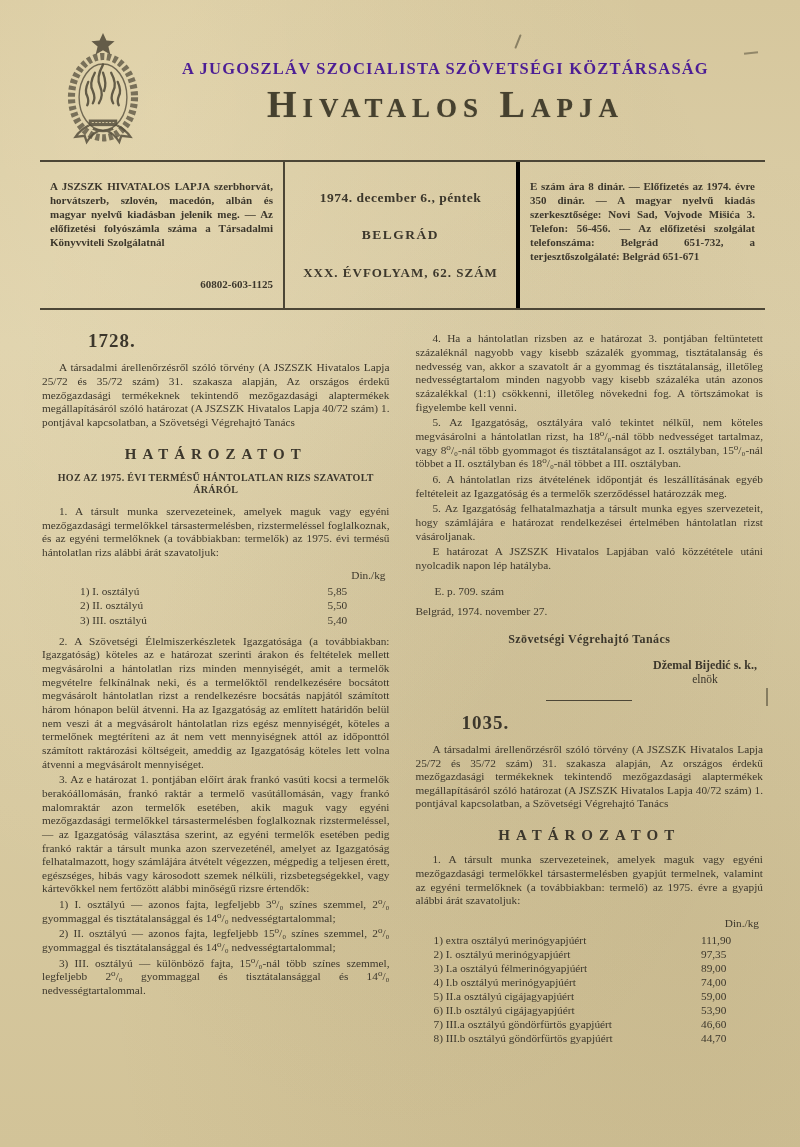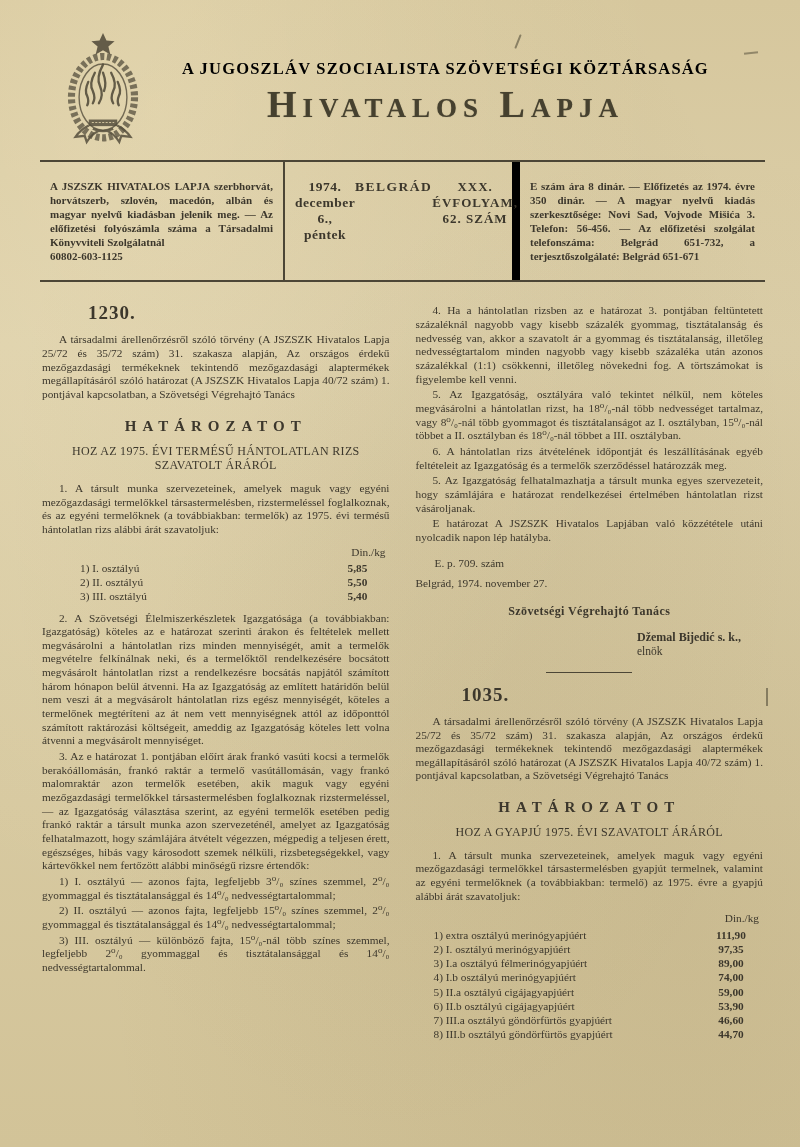--- a/index.html
+++ b/index.html
@@ -15,53 +15,53 @@
     color:#3c372c;
     overflow:hidden;
     position:relative;
   }
   .page{position:absolute;inset:0;padding:30px 35px 0 40px;box-sizing:border-box;}
 
   
   .masthead{display:flex;align-items:center;margin-bottom:8px;}
   .emblem-wrap{flex:0 0 auto;width:112px;margin-left:10px;}
   .masthead-text{flex:1;text-align:center;padding-right:36px;}
-  .country-line{font-size:16.5px;font-weight:bold;letter-spacing:1.2px;color:#000000;}
+  .country-line{font-size:16.5px;font-weight:bold;letter-spacing:1.2px;color:#4c1d95;}
   .gazette-title{font-size:38px;font-weight:bold;font-variant:small-caps;letter-spacing:6px;line-height:1;margin-top:6px;color:#46412f;text-shadow:0 0 1px rgba(70,65,47,.4);}
 
   
   .infobar{display:flex;border-top:2px solid #4c4636;border-bottom:2px solid #4c4636;align-items:stretch;}
   .infobar .cell{box-sizing:border-box;padding:17px 10px;}
   .info-left{width:245px;border-right:2px solid #4c4636;font-size:11px;font-weight:bold;text-align:justify;line-height:1.28;}
-  .info-left .account{text-align:left;}
-  .info-center{width:235px;border-right:8px solid #000000;text-align:center;font-weight:bold;display:flex;flex-direction:row;justify-content:space-around;padding:10px 8px;}
+  .info-left .account{text-align:right;margin-top:28px;}
+  .info-center{width:235px;border-right:4px solid #000000;text-align:center;font-weight:bold;display:flex;flex-direction:column;justify-content:space-around;padding:10px 8px;}
   .info-center .date{font-size:13.5px;letter-spacing:.5px;}
   .info-center .city{font-size:13.5px;letter-spacing:1.5px;}
   .info-center .issue{font-size:13px;letter-spacing:1px;}
   .info-right{flex:1;font-size:11px;font-weight:bold;text-align:justify;line-height:1.28;}
 
   
   .columns{display:flex;gap:22px;margin-top:20px;}
   .col{flex:1;font-size:11.3px;line-height:1.21;text-align:justify;}
   .col p{margin:2px;text-indent:1.5em;}
   .art-num{font-size:19px;font-weight:bold;letter-spacing:1px;margin:0 0 8px 48px;}
   .art-num.second{margin-top:4px;}
   .decree-word{text-align:center;font-weight:bold;font-size:15px;letter-spacing:6px;margin:15px 0 9px;}
-  .decree-subject{text-align:center;font-weight:normal;font-size:12px;letter-spacing:.3px;margin:0 0 9px;}
+  .decree-subject{text-align:center;font-weight:bold;font-size:10px;letter-spacing:.3px;margin:0 0 9px;}
   .price-unit{text-align:right;margin:9px 6px 2px 0;}
   .price-table{margin:0 0 8px 0;}
   .prow{display:flex;justify-content:space-between;line-height:1.25;gap:24px;}
   .prow .plabel{padding-left:40px;}
   .prow.tight .plabel{padding-left:20px;}
-  .prow .pvalue{width:60px;text-align:center;padding-right:4px;font-weight:bold;}
+  .prow .pvalue{width:60px;text-align:left;padding-right:4px;}
   .qitem{margin-top:5px;}
   .ref-line{text-indent:0 !important;margin-top:12px !important;padding-left:19px;}
   .date-line{text-indent:0 !important;margin-top:7px !important;}
   .council-line{text-align:center;font-weight:bold;font-size:12px;margin:13px 0 4px;letter-spacing:.4px;}
-  .sig-block{margin-left:auto;margin-right:24px;width:max-content;text-align:left;margin-top:12px;}
+  .sig-block{margin-left:auto;margin-right:8px;width:max-content;text-align:center;margin-top:12px;}
   .sig-name{font-weight:bold;font-size:12px;}
   .sig-title{font-size:11.5px;}
   .article-divider{width:86px;border:none;border-top:1.5px solid #4c4636;margin:13px auto 11px;}
 
   
   .mark-slash{position:absolute;top:34px;left:517px;width:2px;height:15px;background:rgba(60,55,40,.5);transform:rotate(22deg);border-radius:1px;}
   .mark-hook{position:absolute;top:52px;right:42px;width:14px;height:2px;background:rgba(60,55,40,.45);transform:rotate(-6deg);}
   .mark-bar{position:absolute;top:688px;right:32px;width:2px;height:18px;background:rgba(60,55,40,.5);}
 </style>
 </head>
@@ -117,21 +117,21 @@
       <div class="issue">XXX. ÉVFOLYAM, 62. SZÁM</div>
     </div>
     <div class="cell info-right">
       <span>E szám ára 8 dinár. — Előfizetés az 1974. évre 350 dinár. — A magyar nyelvű kiadás szerkesztősége: Novi Sad, Vojvode Mišića 3. Telefon: 56-456. — Az előfizetési szolgálat telefonszáma: Belgrád 651-732, a terjesztőszolgálaté: Belgrád 651-671</span>
     </div>
   </div>
 
   <div class="columns">
 
     <div class="col">
-      <div class="art-num">1230.</div>
+      <div class="art-num">1728.</div>
       <p>A társadalmi árellenőrzésről szóló törvény (A JSZSZK Hivatalos Lapja 25/72 és 35/72 szám) 31. szakasza alapján, Az országos érdekű mezőgazdasági termékeknek tekintendő mezőgazdasági alaptermékek megállapításáról szóló határozat (A JSZSZK Hivatalos Lapja 40/72 szám) 1. pontjával kapcsolatban, a Szövetségi Végrehajtó Tanács</p>
       <div class="decree-word">HATÁROZATOT</div>
       <div class="decree-subject">HOZ AZ 1975. ÉVI TERMÉSŰ HÁNTOLATLAN RIZS SZAVATOLT ÁRÁRÓL</div>
       <p>1. A társult munka szervezeteinek, amelyek maguk vagy egyéni mezőgazdasági termelőkkel társastermelésben, rizstermeléssel foglalkoznak, és az egyéni termelőknek (a továbbiakban: termelők) az 1975. évi termésű hántolatlan rizs alábbi árát szavatoljuk:</p>
       <div class="price-unit">Din./kg</div>
       <div class="price-table">
         <div class="prow">
           <span class="plabel">1) I. osztályú</span>
           <span class="pvalue">5,85</span>
         </div>
@@ -163,21 +163,20 @@
       <div class="sig-block">
         <div class="sig-name">Džemal Bijedić s. k.,</div>
         <div class="sig-title">elnök</div>
       </div>
 
       <hr class="article-divider">
 
       <div class="art-num second">1035.</div>
       <p>A társadalmi árellenőrzésről szóló törvény (A JSZSZK Hivatalos Lapja 25/72 és 35/72 szám) 31. szakasza alapján, Az országos érdekű mezőgazdasági termékeknek tekintendő mezőgazdasági alaptermékek megállapításáról szóló határozat (A JSZSZK Hivatalos Lapja 40/72 szám) 1. pontjával kapcsolatban, a Szövetségi Végrehajtó Tanács</p>
       <div class="decree-word">HATÁROZATOT</div>
-      <div class="decree-subject">HOZ A GYAPJÚ 1975. ÉVI SZAVATOLT ÁRÁRÓL</div>
       <p>1. A társult munka szervezeteinek, amelyek maguk vagy egyéni mezőgazdasági termelőkkel társastermelésben gyapjút termelnek, valamint az egyéni termelőknek (a továbbiakban: termelő) az 1975. évre a gyapjú alábbi árát szavatoljuk:</p>
       <div class="price-unit">Din./kg</div>
       <div class="price-table">
         <div class="prow tight">
           <span class="plabel">1) extra osztályú merinógyapjúért</span>
           <span class="pvalue">111,90</span>
         </div>
         <div class="prow tight">
           <span class="plabel">2) I. osztályú merinógyapjúért</span>
           <span class="pvalue">97,35</span>

